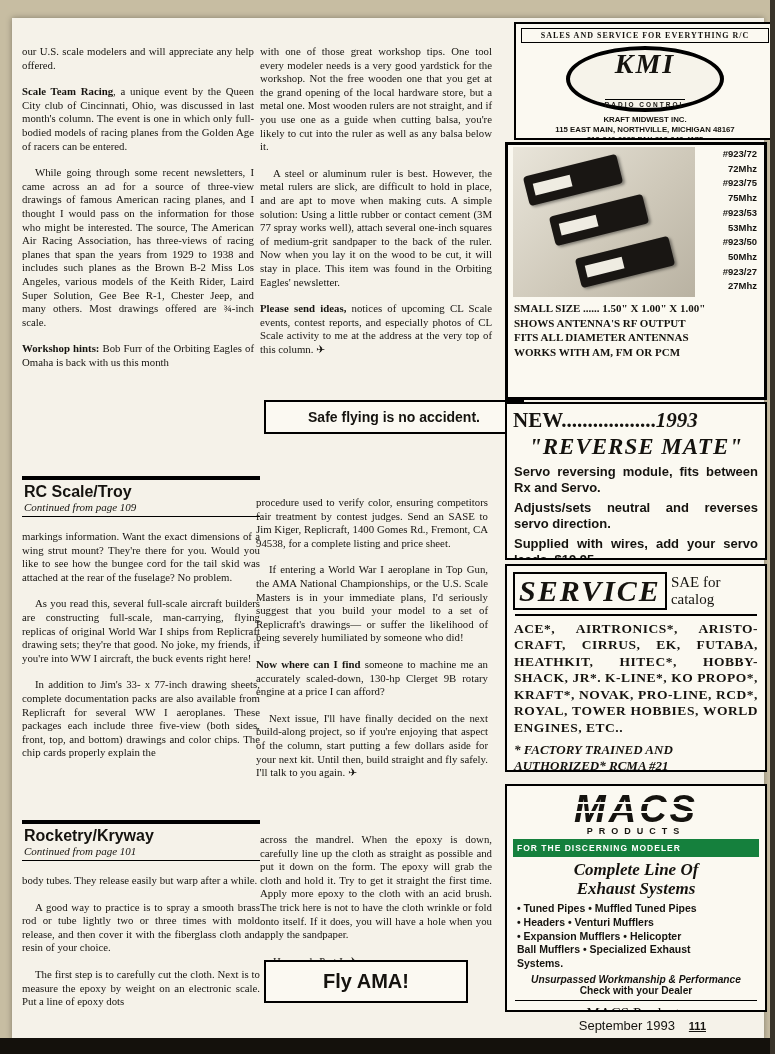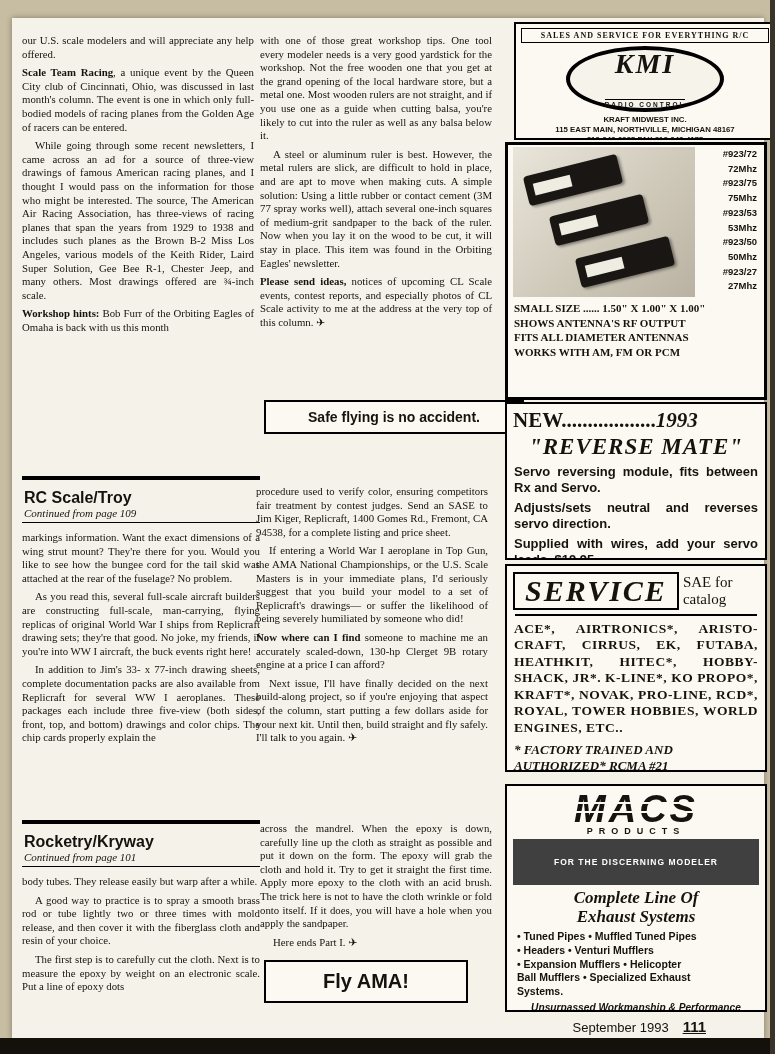--- a/index.html
+++ b/index.html
@@ -4,26 +4,26 @@
 <style>
   html,body{margin:0;padding:0;}
   body{width:775px;height:1054px;overflow:hidden;background:#c7bda2;position:relative;
        font-family:"Liberation Serif","DejaVu Serif","DejaVu Sans",serif;color:#15130f;}
   .bottom-band{position:absolute;left:0;bottom:0;width:775px;height:16px;background:#14110c;}
   .right-edge{position:absolute;right:0;top:0;width:5px;height:1054px;background:#39332a;}
   .page{position:absolute;left:12px;top:18px;width:752px;height:1022px;background:#f5f2e9;
         box-shadow:0 0 6px rgba(0,0,0,.35);}
   .abs{position:absolute;}
   
-  .bodytext p{margin:2px 0 5px 0;text-align:justify;font-size:10.8px;line-height:1.26;}
+  .bodytext p{margin:13px 0 5px 0;text-align:justify;font-size:10.8px;line-height:1.26;}
   .bodytext .indent{text-indent:13px;}
   .bodytext b{font-weight:bold;}
   .em{font-style:italic;}
   
-  .sec-head{border-top:4px solid #000;padding-top:7px;}
+  .sec-head{border-top:4px solid #000;padding-top:1px;}
   .sec-title{font:bold 16px "Liberation Sans",sans-serif;margin:2px 0 0 2px;}
   .sec-sub{font:italic 11px "Liberation Serif",serif;margin:0 0 3px 2px;}
   .sec-rule{border-bottom:1.5px solid #000;margin-bottom:8px;}
   
   .callout{border:2px solid #000;background:#fbf9f2;text-align:center;}
   .safe-box{padding:7px 20px;font:bold 14px "Liberation Sans",sans-serif;}
   .fly-box{padding:8px 4px;font:bold 20px "Liberation Sans",sans-serif;}
   
   .ad{border:2px solid #000;background:#fbf9f1;box-sizing:border-box;overflow:hidden;}
   
@@ -44,42 +44,42 @@
   .rf-dev i{position:absolute;left:8px;top:9px;width:38px;height:12px;background:#efece2;display:block;}
   .rf-freqs{margin-left:auto;text-align:right;font:bold 9.5px "Liberation Sans",sans-serif;line-height:1.55;padding-right:2px;}
   .rf-features{margin:4px 6px 4px 6px;font:bold 11px "Liberation Serif",serif;line-height:1.33;}
   
   .rev-new{font:bold 21px "Liberation Serif",serif;margin:4px 6px 0 6px;}
   .rev-new .yr{font-style:italic;}
   .rev-title{font:italic 900 23px "Liberation Serif",serif;text-align:center;margin:1px 0 4px 0;letter-spacing:1px;}
   .rev-body{font:bold 13px "Liberation Sans",sans-serif;text-align:justify;margin:0 7px 5px 7px;line-height:1.2;}
   
   .svc-head{display:flex;align-items:center;margin:6px 6px 4px 6px;}
-  .svc-titlebox{border:2.5px solid #000;padding:0 10px;font:italic 900 30px "Liberation Serif",serif;letter-spacing:2px;}
+  .svc-titlebox{border:2.5px solid #000;padding:0 4px;font:italic 900 30px "Liberation Serif",serif;letter-spacing:2px;}
   .svc-side{font:15px "Liberation Serif",serif;margin-left:4px;line-height:1.15;}
   .svc-rule{border-bottom:2px solid #000;margin:2px 8px 5px 8px;}
   .svc-brands{font:bold 13.5px "Liberation Serif",serif;text-align:justify;margin:0 7px;line-height:1.22;letter-spacing:.5px;}
   .svc-foot{font:italic bold 13px "Liberation Serif",serif;font-weight:bold;margin:6px 7px 0 7px;}
   
   .macs-logo-wrap{text-align:center;margin-top:4px;}
   .macs-logo{display:inline-block;position:relative;font:italic 900 38px "Liberation Sans",sans-serif;letter-spacing:3px;line-height:1;}
   .macs-logo::before{content:"";position:absolute;left:-2px;right:-2px;top:12px;height:2px;background:#fbf9f1;}
   .macs-logo::after{content:"";position:absolute;left:-2px;right:-2px;top:21px;height:2px;background:#fbf9f1;}
   .macs-prod{text-align:center;font:bold 9px "Liberation Sans",sans-serif;letter-spacing:6px;margin-top:-2px;}
-  .macs-bar{background:#404040;color:#fff;text-align:center;font:bold 8.5px "Liberation Sans",sans-serif;
-            letter-spacing:1px;padding:18px 4px;margin:3px 6px 4px 6px;}
+  .macs-bar{background:#15803d;color:#fff;text-align:left;font:bold 8.5px "Liberation Sans",sans-serif;
+            letter-spacing:1px;padding:4px 4px;margin:3px 6px 4px 6px;}
   .macs-headline{text-align:center;font:italic 900 17px "Liberation Serif",serif;line-height:1.1;}
   .macs-bullets{font:bold 10.5px "Liberation Sans",sans-serif;margin:4px 8px 2px 10px;line-height:1.3;}
   .macs-promise1{font:italic 800 10.2px "Liberation Sans",sans-serif;font-weight:bold;text-align:center;margin-top:3px;}
   .macs-promise2{font:bold 10.2px "Liberation Sans",sans-serif;text-align:center;}
   .macs-rule{border-bottom:1.5px solid #000;margin:4px 8px;}
   .macs-company{text-align:center;font:15px "Liberation Serif",serif;}
   
   .pg-footer{font:13px "Liberation Sans",sans-serif;}
-  .pg-footer b{font-size:15px;margin-left:14px;text-decoration:underline;}
+  .pg-footer b{font-size:11px;margin-left:14px;text-decoration:underline;}
 </style>
 </head>
 <body>
 
 <div class="page">
 
   <div class="abs bodytext" style="left:10px;top:14px;width:232px;">
     <p><span>our U.S. scale modelers and will appreciate any help offered.</span></p>
     <p><b>Scale Team Racing</b><span>, a unique event by the Queen City club of Cincinnati, Ohio, was discussed in last month's column. The event is one in which only full-bodied models of racing planes from the Golden Age of racers can be entered.</span></p>
     <p class="indent"><span>While going through some recent newsletters, I came across an ad for a source of three-view drawings of famous American racing planes, and I thought I would pass on the information for those who might be interested. The source, The American Air Racing Association, has three-views of racing planes that span the years from 1929 to 1938 and includes such planes as the Brown B-2 Miss Los Angeles, various models of the Keith Rider, Laird Super Solution, Gee Bee R-1, Chester Jeep, and many others. Most drawings offered are ¾-inch scale.</span></p>

